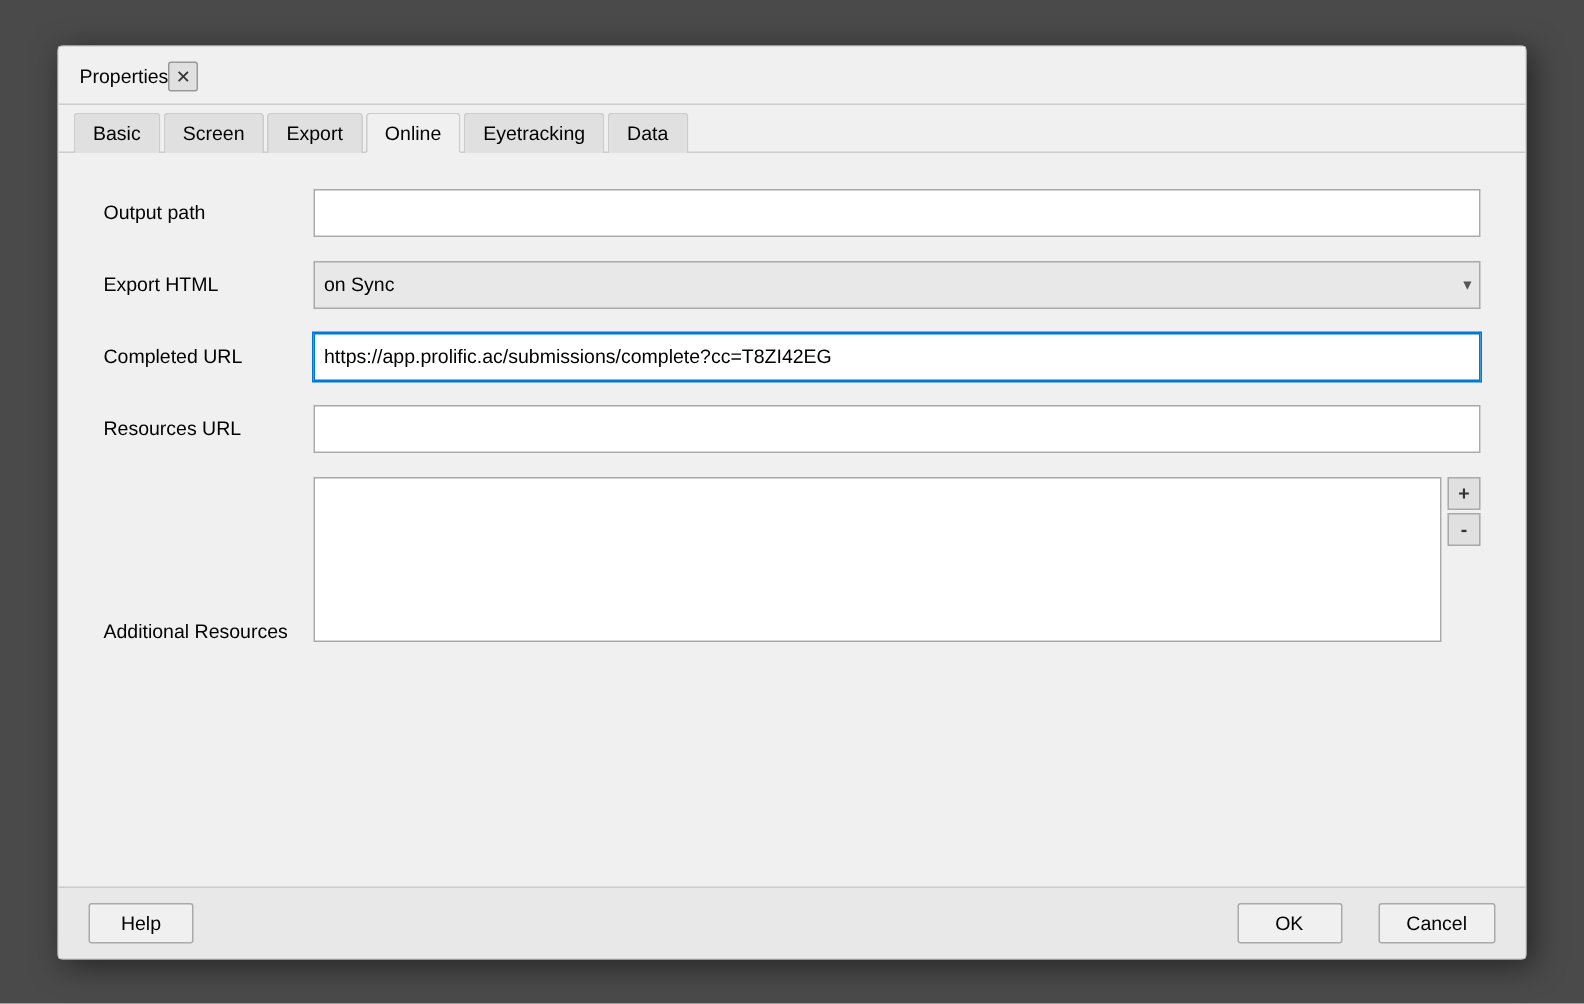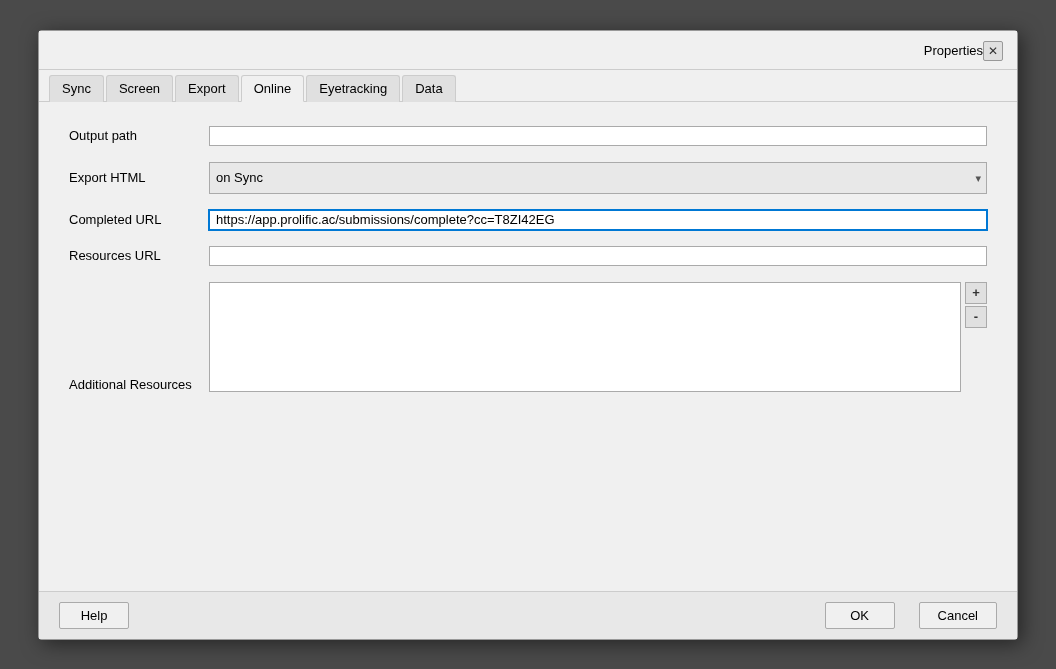--- a/index.html
+++ b/index.html
@@ -30,21 +30,21 @@
       box-shadow: 4px 4px 20px rgba(0,0,0,0.5);
       position: relative;
     }
 
     .title-bar {
       background: #f0f0f0;
       border-bottom: 1px solid #ccc;
       padding: 10px 14px 8px 14px;
       display: flex;
       align-items: center;
-      justify-content: flex-end;
+      justify-content: flex-start;
     }
 
     .title-bar-title {
       font-size: 13px;
       font-weight: normal;
       color: #000;
     }
 
     .close-btn {
       width: 20px;
@@ -104,21 +104,21 @@
 
     .form-label {
       width: 140px;
       font-size: 13px;
       color: #000;
       flex-shrink: 0;
     }
 
     .form-input {
       flex: 1;
-      height: 20px;
+      height: 32px;
       border: 1px solid #aaa;
       background: white;
       padding: 2px 6px;
       font-size: 13px;
       outline: none;
     }
 
     .form-input.highlighted {
       border-color: #0078d4;
       outline: 1px solid #0078d4;
@@ -237,21 +237,21 @@
 
   <div class="title-bar">
     <span class="title-bar-title">Properties</span>
     <button class="close-btn">
       <span>✕</span>
     </button>
   </div>
 
   <div class="tabs">
     <div class="tab">
-      <span>Sync</span>
+      <span>Basic</span>
     </div>
     <div class="tab">
       <span>Screen</span>
     </div>
     <div class="tab">
       <span>Export</span>
     </div>
     <div class="tab active">
       <span>Online</span>
     </div>

